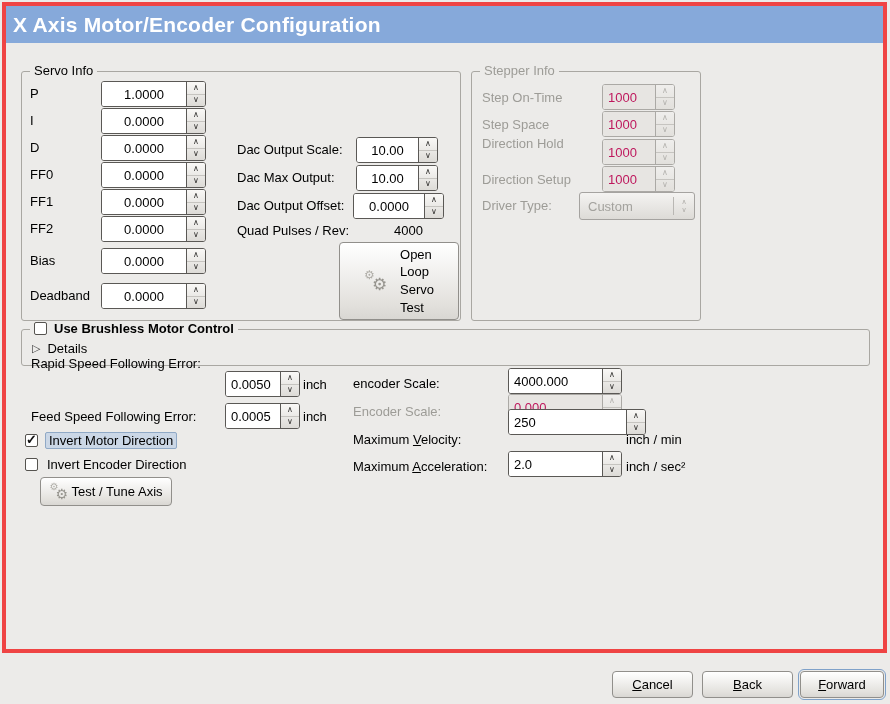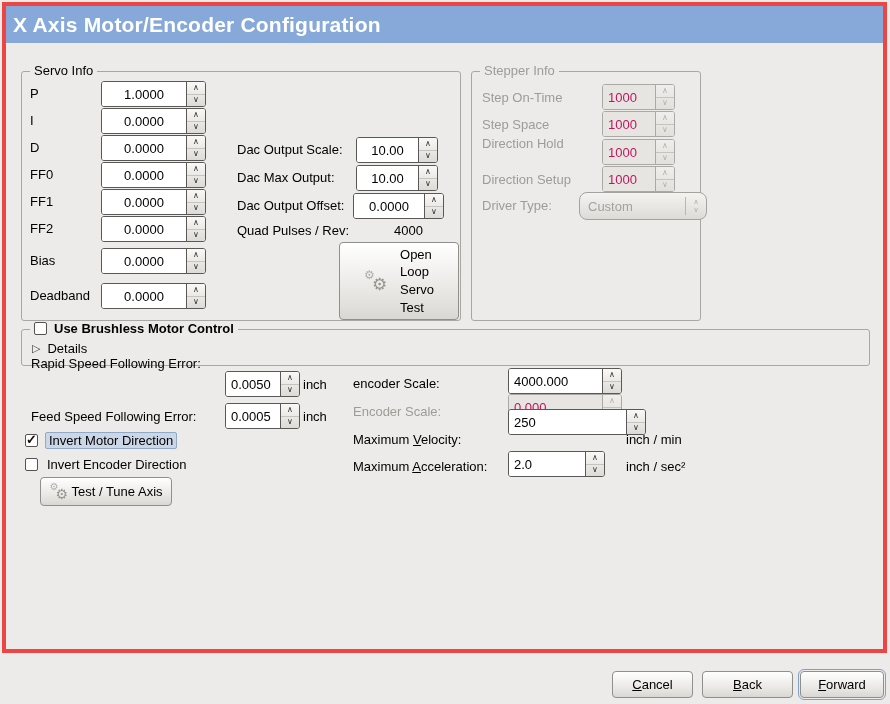--- a/index.html
+++ b/index.html
@@ -229,21 +229,21 @@
           </div>
       </div>
       <div class="spin disabled" style="left:130px; top:94px;">
         <input style="width: 52px;" value="1000">
         <div class="stepper">
             <span class="step up"></span>
             <span class="step down"></span>
           </div>
       </div>
 
-      <div class="combo" style="left:107px; top:120px; width:128px;border-radius:8px;">
+      <div class="combo" style="left:107px; top:120px; width:116px;">
         <span>Custom</span>
         <span class="sep"></span>
         <span class="arrows">
             <span class="ar-up"></span>
             <span class="ar-dn"></span>
           </span>
       </div>
     </div>
 
     <div class="frame" style="left:15px; top:323px; width:849px; height:37px;">
@@ -315,21 +315,21 @@
       <input style="width: 93px;" value="250">
       <div class="stepper">
           <span class="step up"></span>
           <span class="step down"></span>
         </div>
     </div>
     <span class="lbl" style="left:620px; top:426px;">inch / min</span>
 
     <span class="lbl" style="left:347px; top:453px;"><span>Maximum </span><span class="u">A</span><span>cceleration:</span></span>
     <div class="spin" style="left:502px; top:445px;">
-      <input style="width: 76px;" value="2.0">
+      <input style="width: 93px;" value="2.0">
       <div class="stepper">
           <span class="step up"></span>
           <span class="step down"></span>
         </div>
     </div>
     <span class="lbl" style="left:620px; top:453px;">inch / sec²</span>
 
   </div>
 
   <div class="btn" style="left:8px; top:709px; width:80px; height:29px;">

